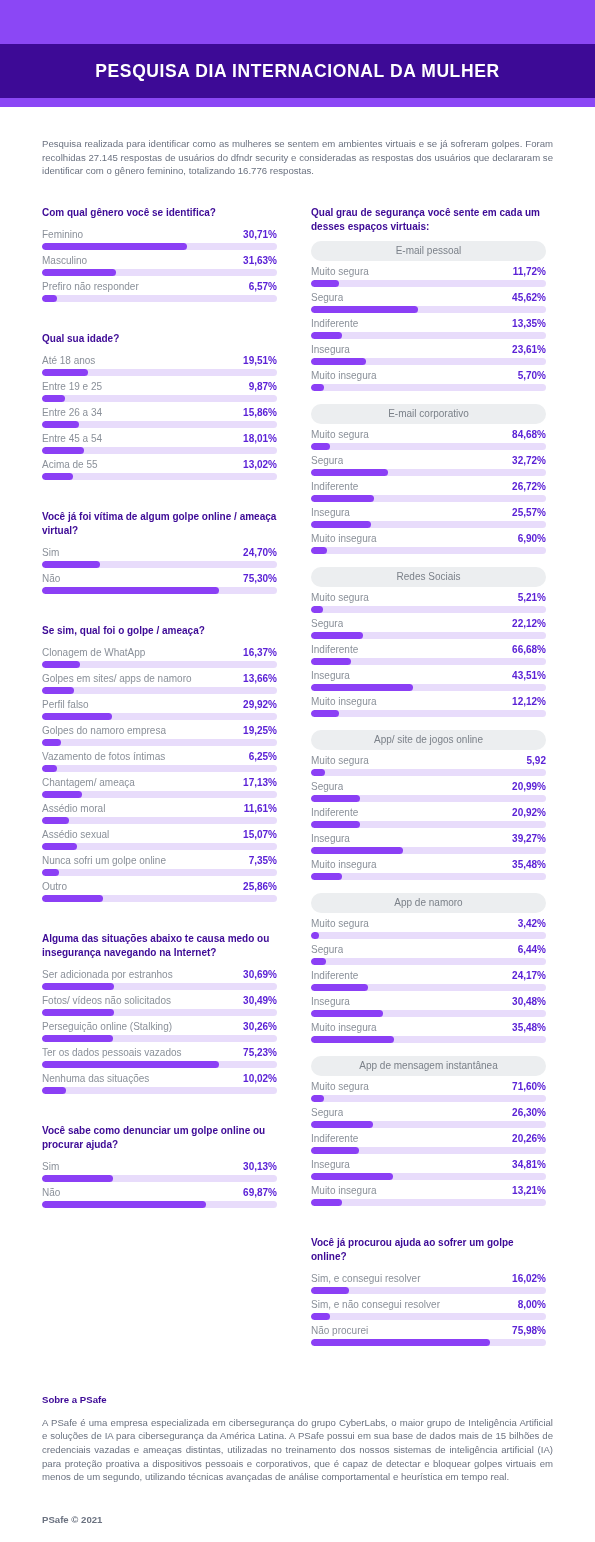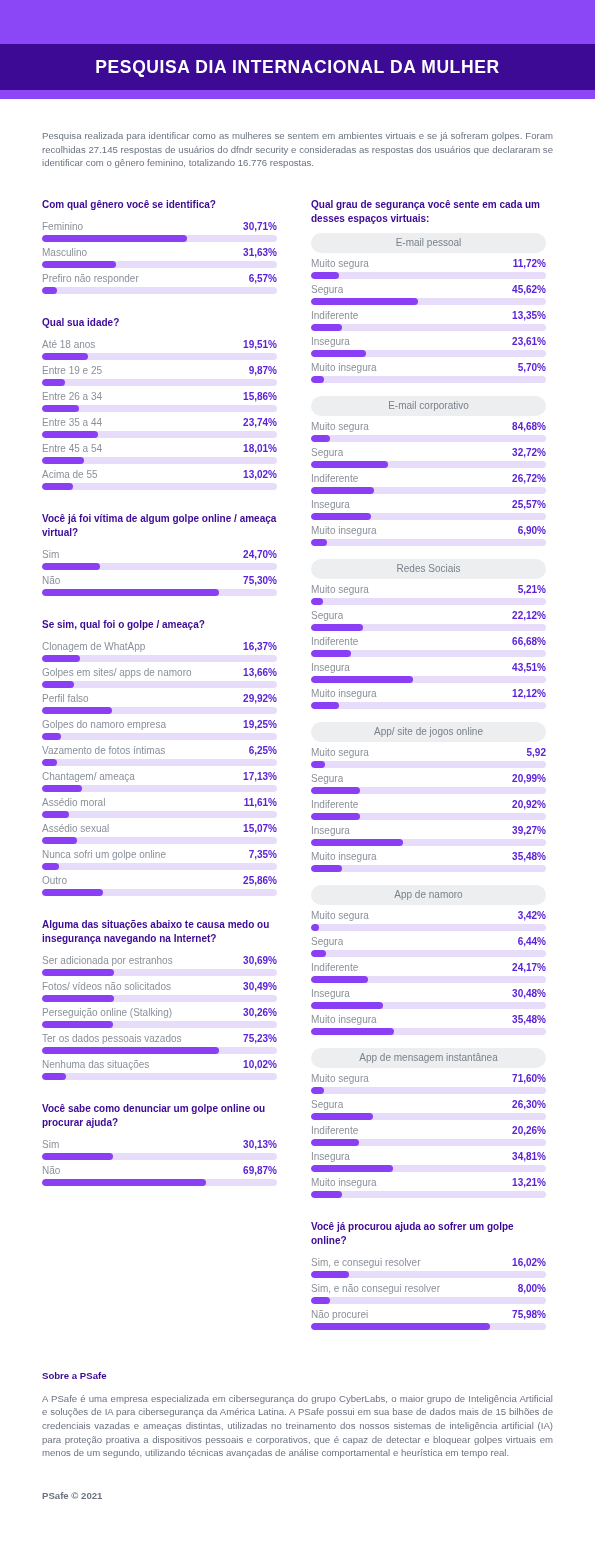--- a/index.html
+++ b/index.html
@@ -19,21 +19,21 @@
   .page {
     width: 595px;
     min-height: 1542px;
     background: #ffffff;
     position: relative;
     overflow: hidden;
   }
 
   
   .band-top    { height: 44px; background: #8b47f5; }
-  .title-bar   { height: 46px; background: #3d0a96; display: flex;
+  .title-bar   { height: 54px; background: #3d0a96; display: flex;
                  align-items: center; justify-content: center; }
   .title-bar h1 {
     color: #ffffff;
     font-size: 17.5px;
     font-weight: bold;
     letter-spacing: 0.6px;
     text-align: center;
   }
   .band-bottom { height: 9px; background: #8b47f5; }
 
@@ -49,21 +49,21 @@
   
   .columns {
     display: flex;
     margin: 28px 42px 0 42px;
     gap: 34px;
     align-items: flex-start;
   }
   .col { width: 235px; flex: 0 0 235px; }
 
   
-  .qblock { margin-bottom: 22px; }
+  .qblock { margin-bottom: 30px; }
 
   .qtitle {
     font-size: 10px;
     font-weight: bold;
     color: #3d0a96;
     line-height: 14px;
     margin-bottom: 7px;
   }
 
   .pill {
@@ -214,29 +214,20 @@
             <div class="row-head">
               <span class="row-label">Entre 26 a 34</span>
               <span class="row-value">15,86%</span>
             </div>
             <div class="track">
               <div class="fill" style="width: 15.86%;"></div>
             </div>
           </div>
           <div class="row">
             <div class="row-head">
-              <span class="row-label">Entre 35 a 44</span>
-              <span class="row-value">23,74%</span>
-            </div>
-            <div class="track">
-              <div class="fill" style="width: 23.74%;"></div>
-            </div>
-          </div>
-          <div class="row">
-            <div class="row-head">
               <span class="row-label">Entre 45 a 54</span>
               <span class="row-value">18,01%</span>
             </div>
             <div class="track">
               <div class="fill" style="width: 18.01%;"></div>
             </div>
           </div>
           <div class="row">
             <div class="row-head">
               <span class="row-label">Acima de 55</span>

